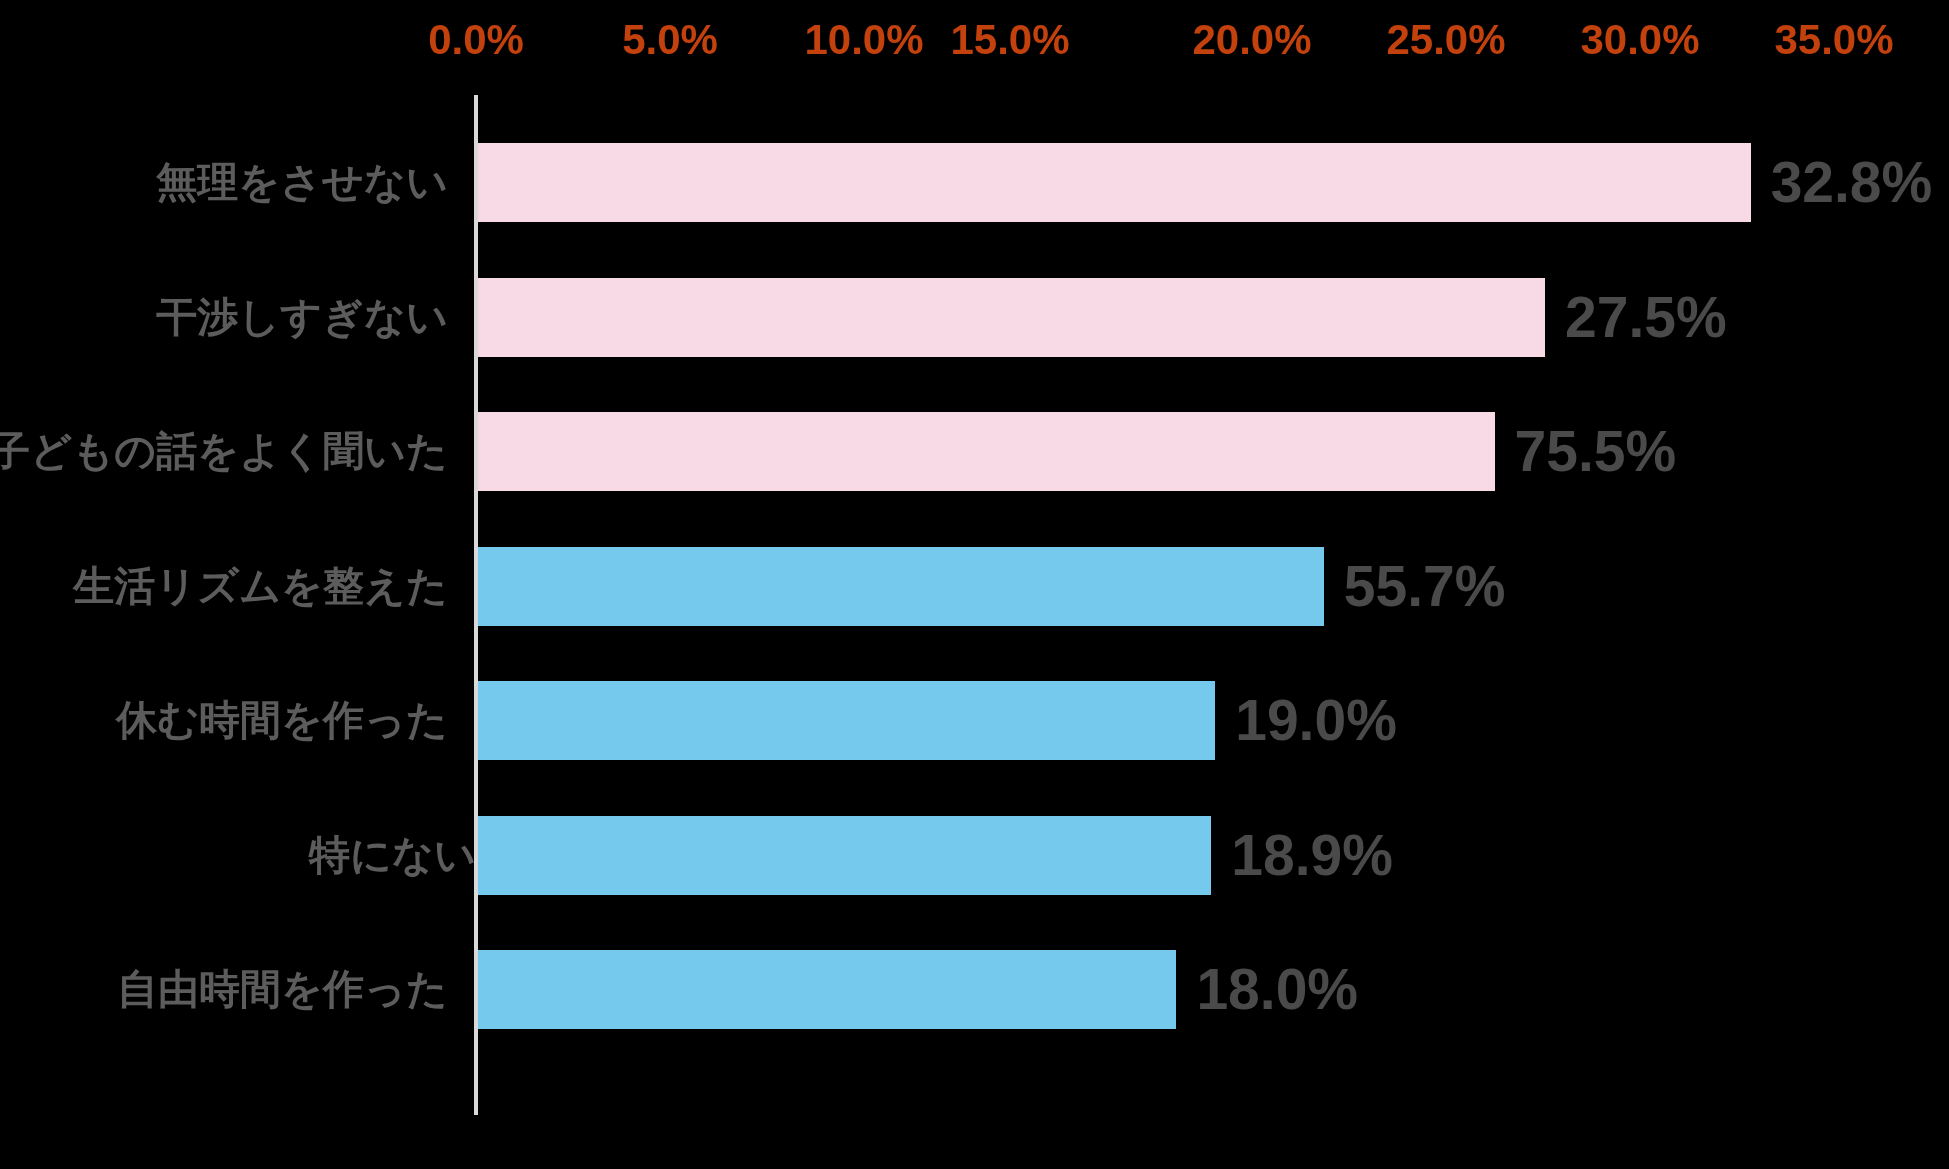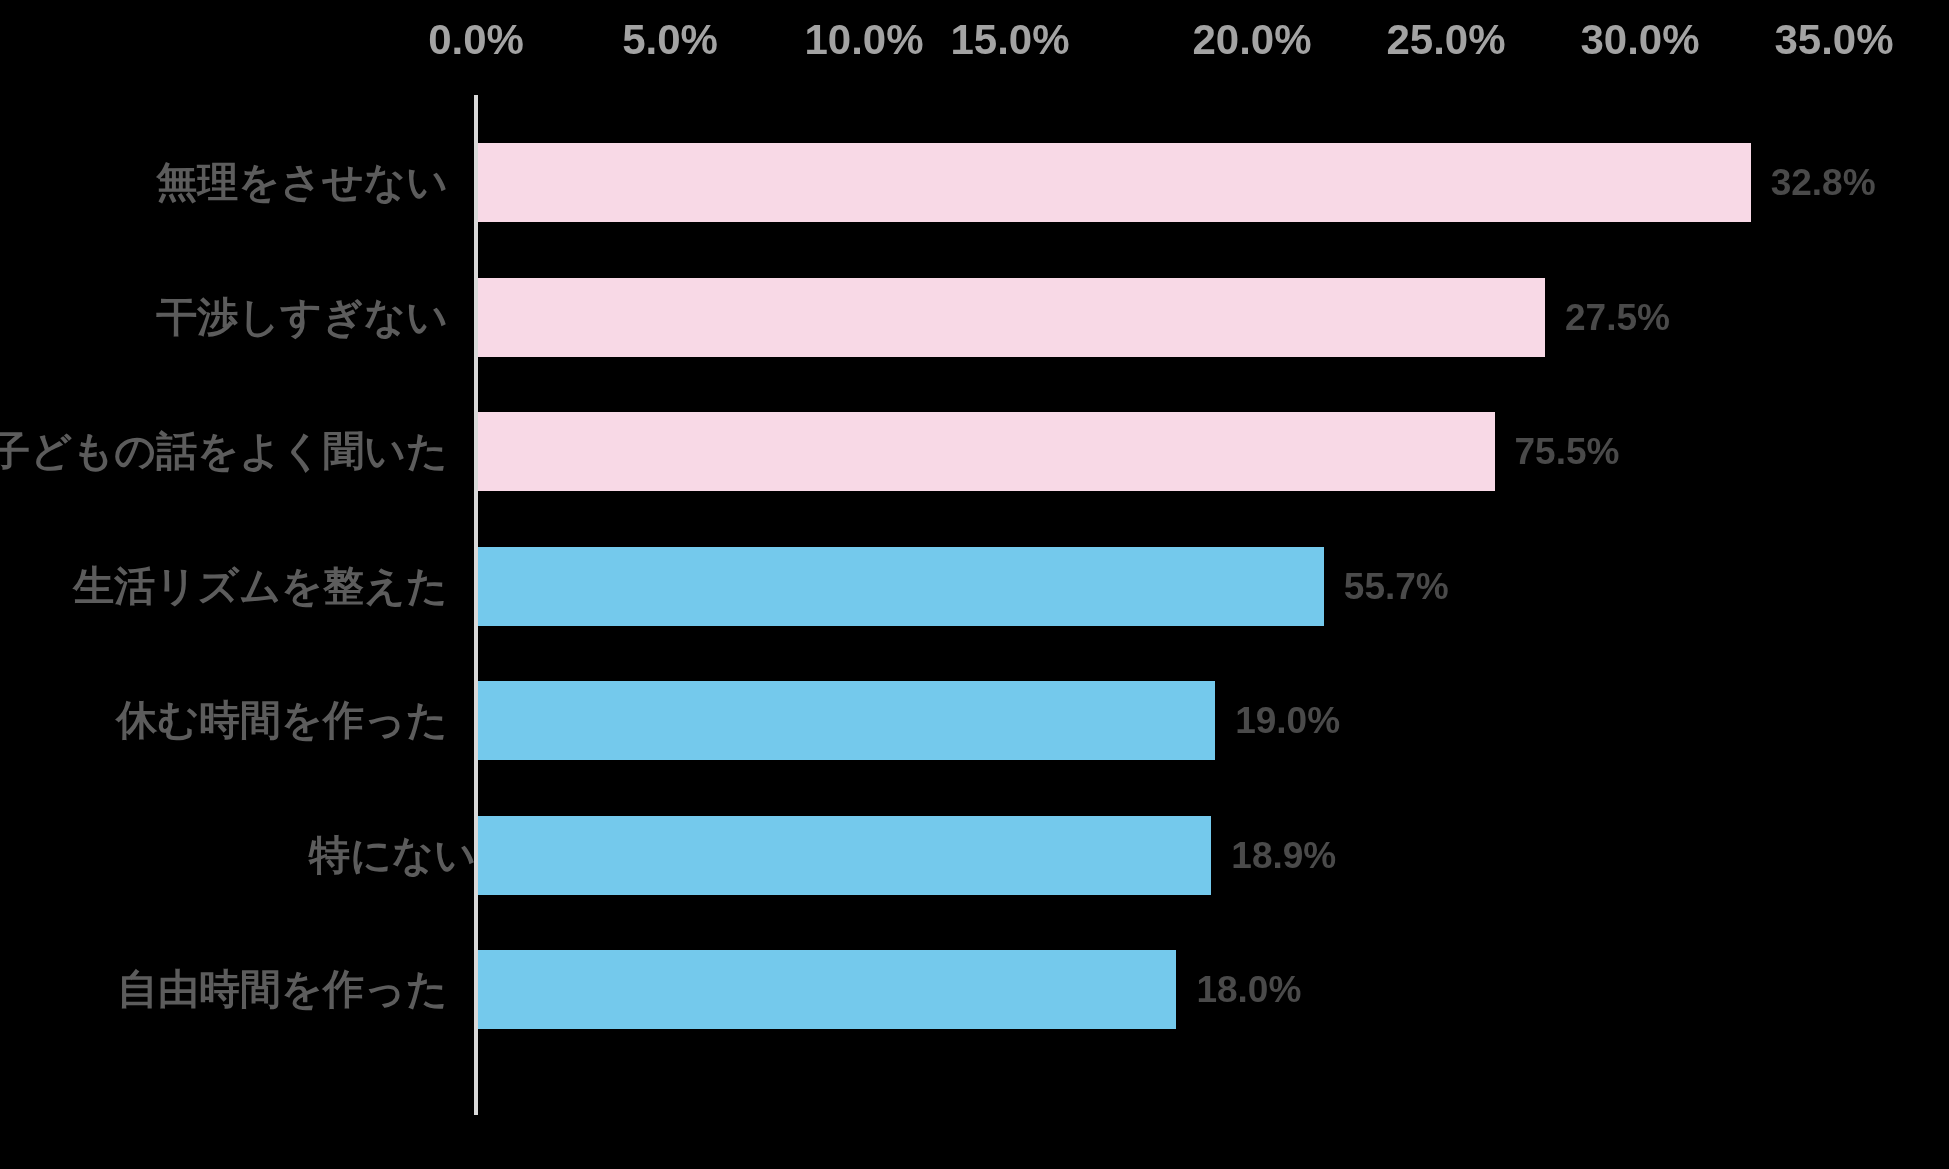--- a/index.html
+++ b/index.html
@@ -25,21 +25,21 @@
     top: 0;
     width: 1949px;
     height: 95px;
   }
   .x-tick-label {
     position: absolute;
     top: 16px;
     transform: translateX(-50%);
     font-size: 42px;
     font-weight: bold;
-    color: #a3a3a3;
+    color: #c2410c;
     white-space: nowrap;
     letter-spacing: 0px;
   }
 
   
   #axis-spine {
     position: absolute;
     left: 474px;
     top: 95px;
     width: 4px;
@@ -80,21 +80,21 @@
     height: 79px;
   }
   .bar.pink  { background: #f8d9e6; }
   .bar.blue  { background: #74c9ec; }
 
   .value-label {
     position: absolute;
     top: 0;
     height: 79px;
     line-height: 79px;
-    font-size: 37px;
+    font-size: 57px;
     font-weight: bold;
     color: #4a4a4a;
     white-space: nowrap;
   }
 </style>
 </head>
 <body>
 
 <div id="chart-root">
 

